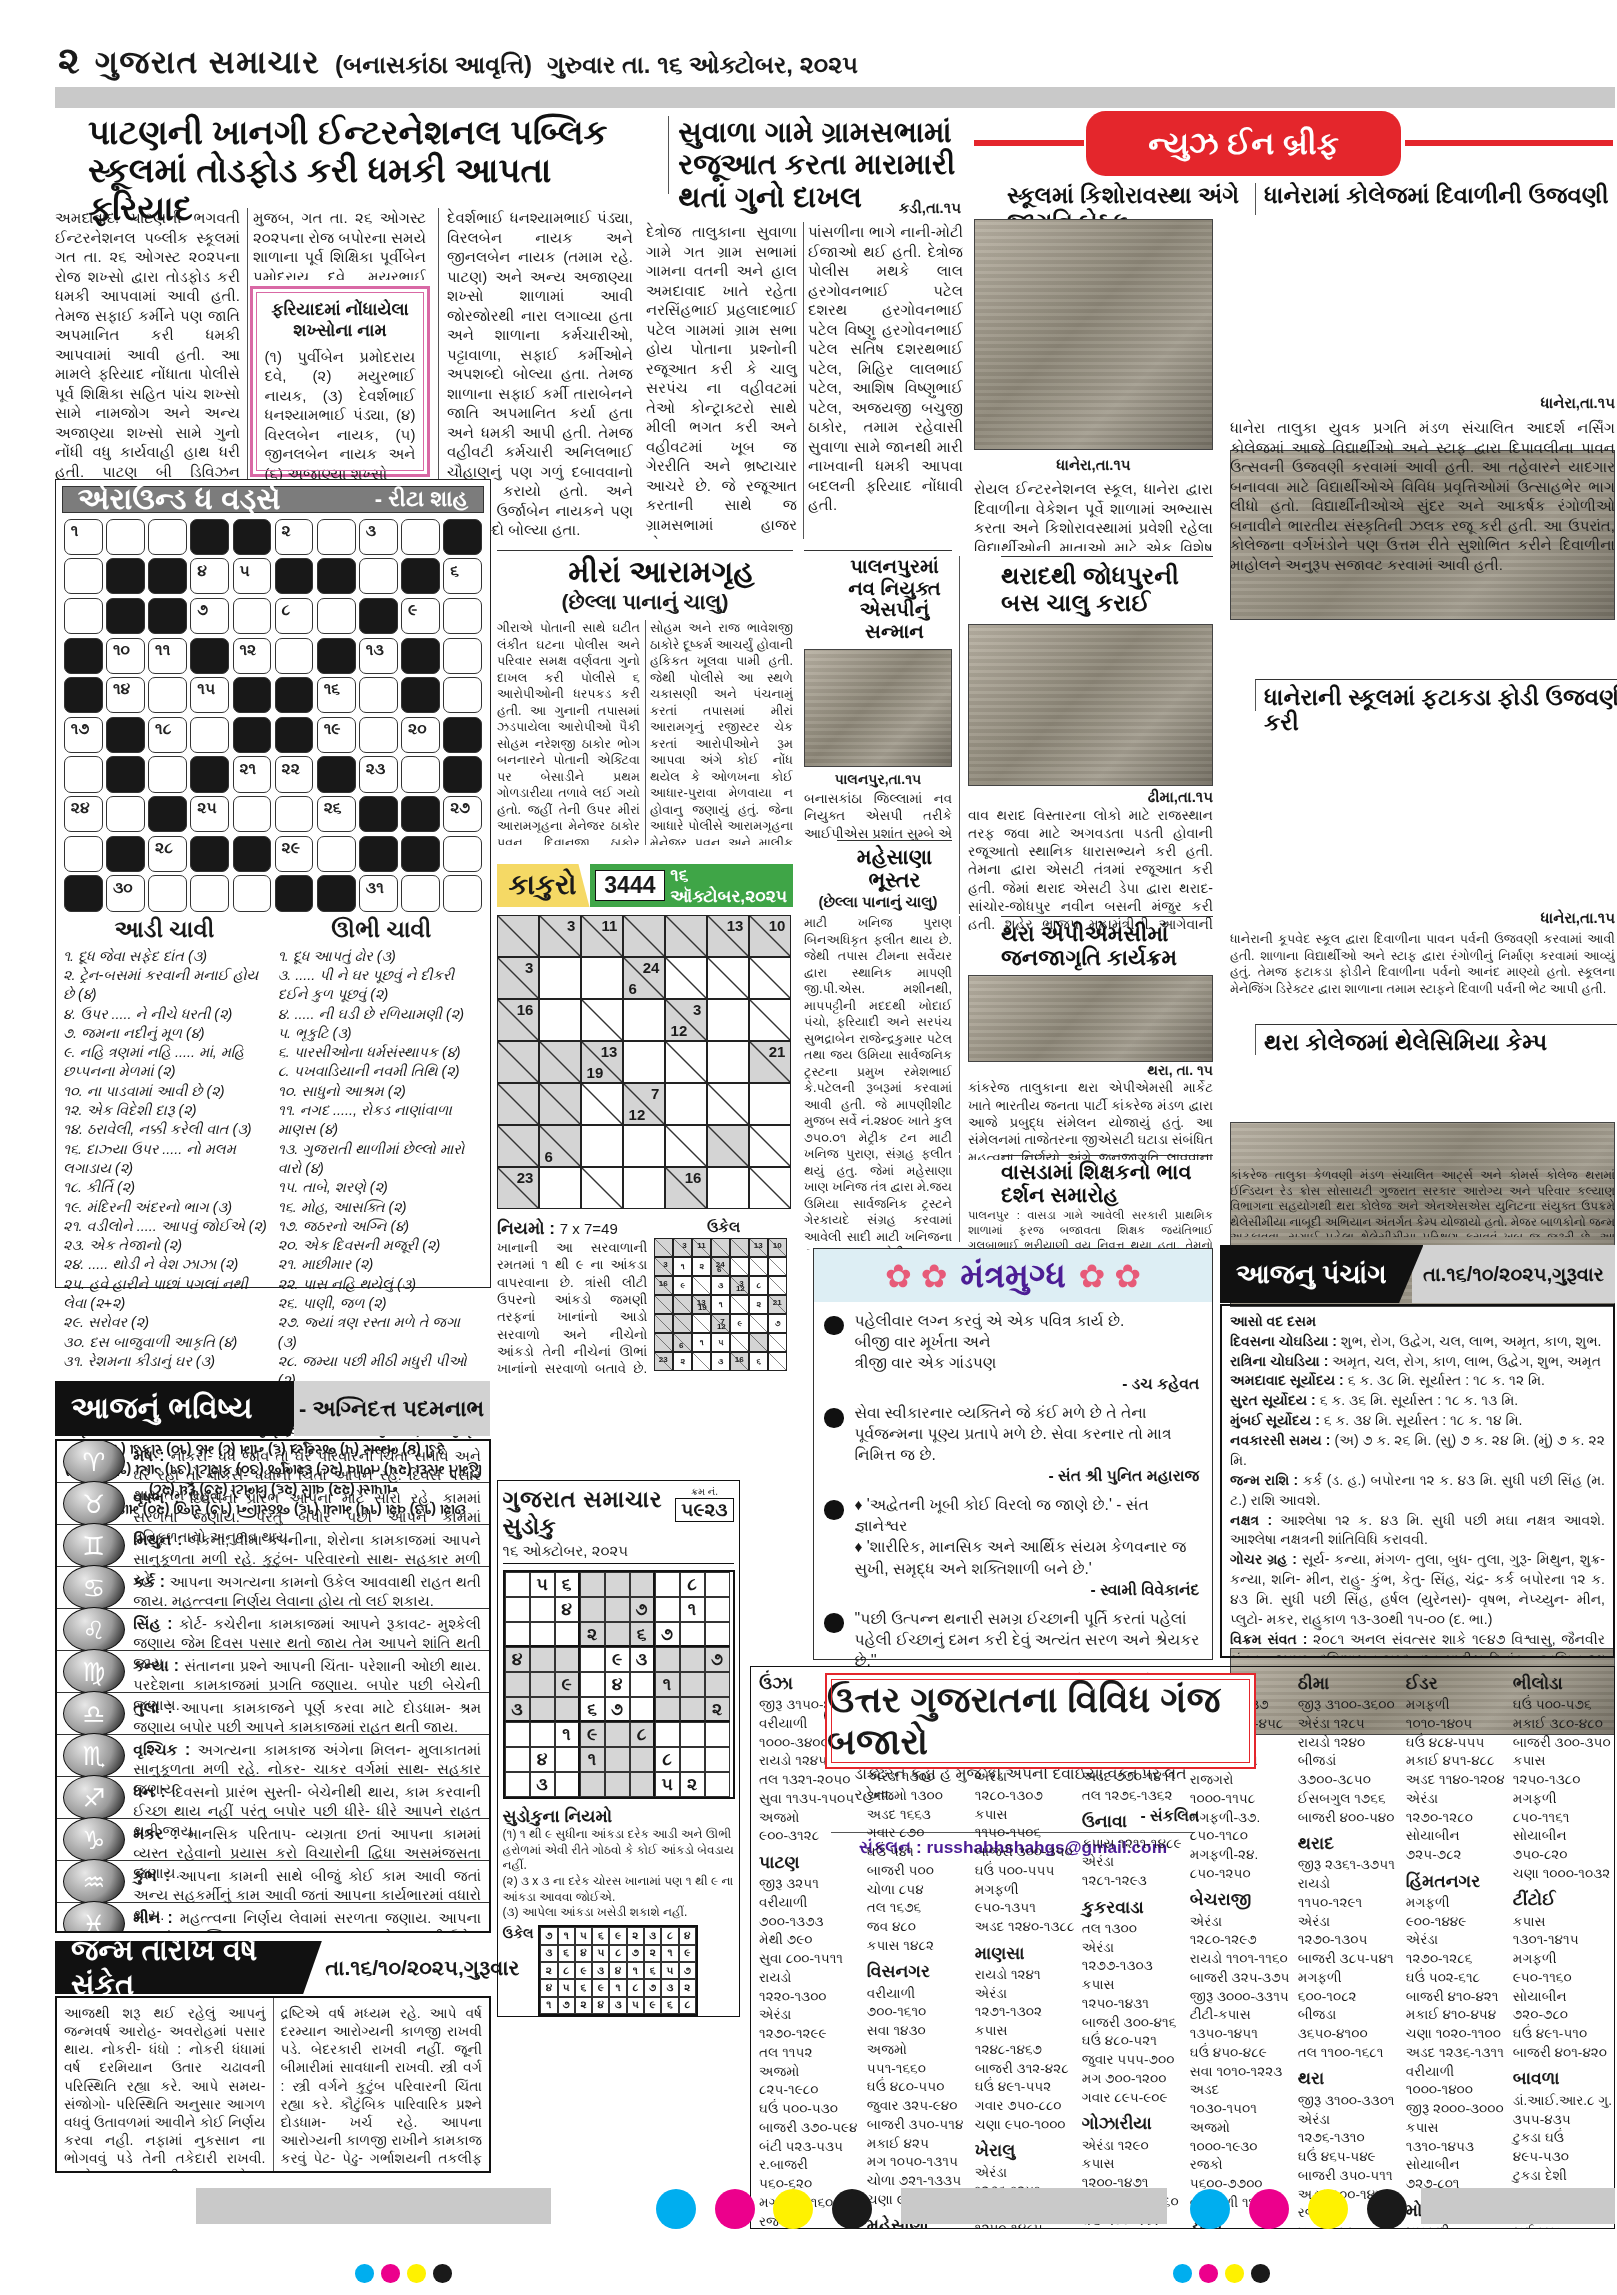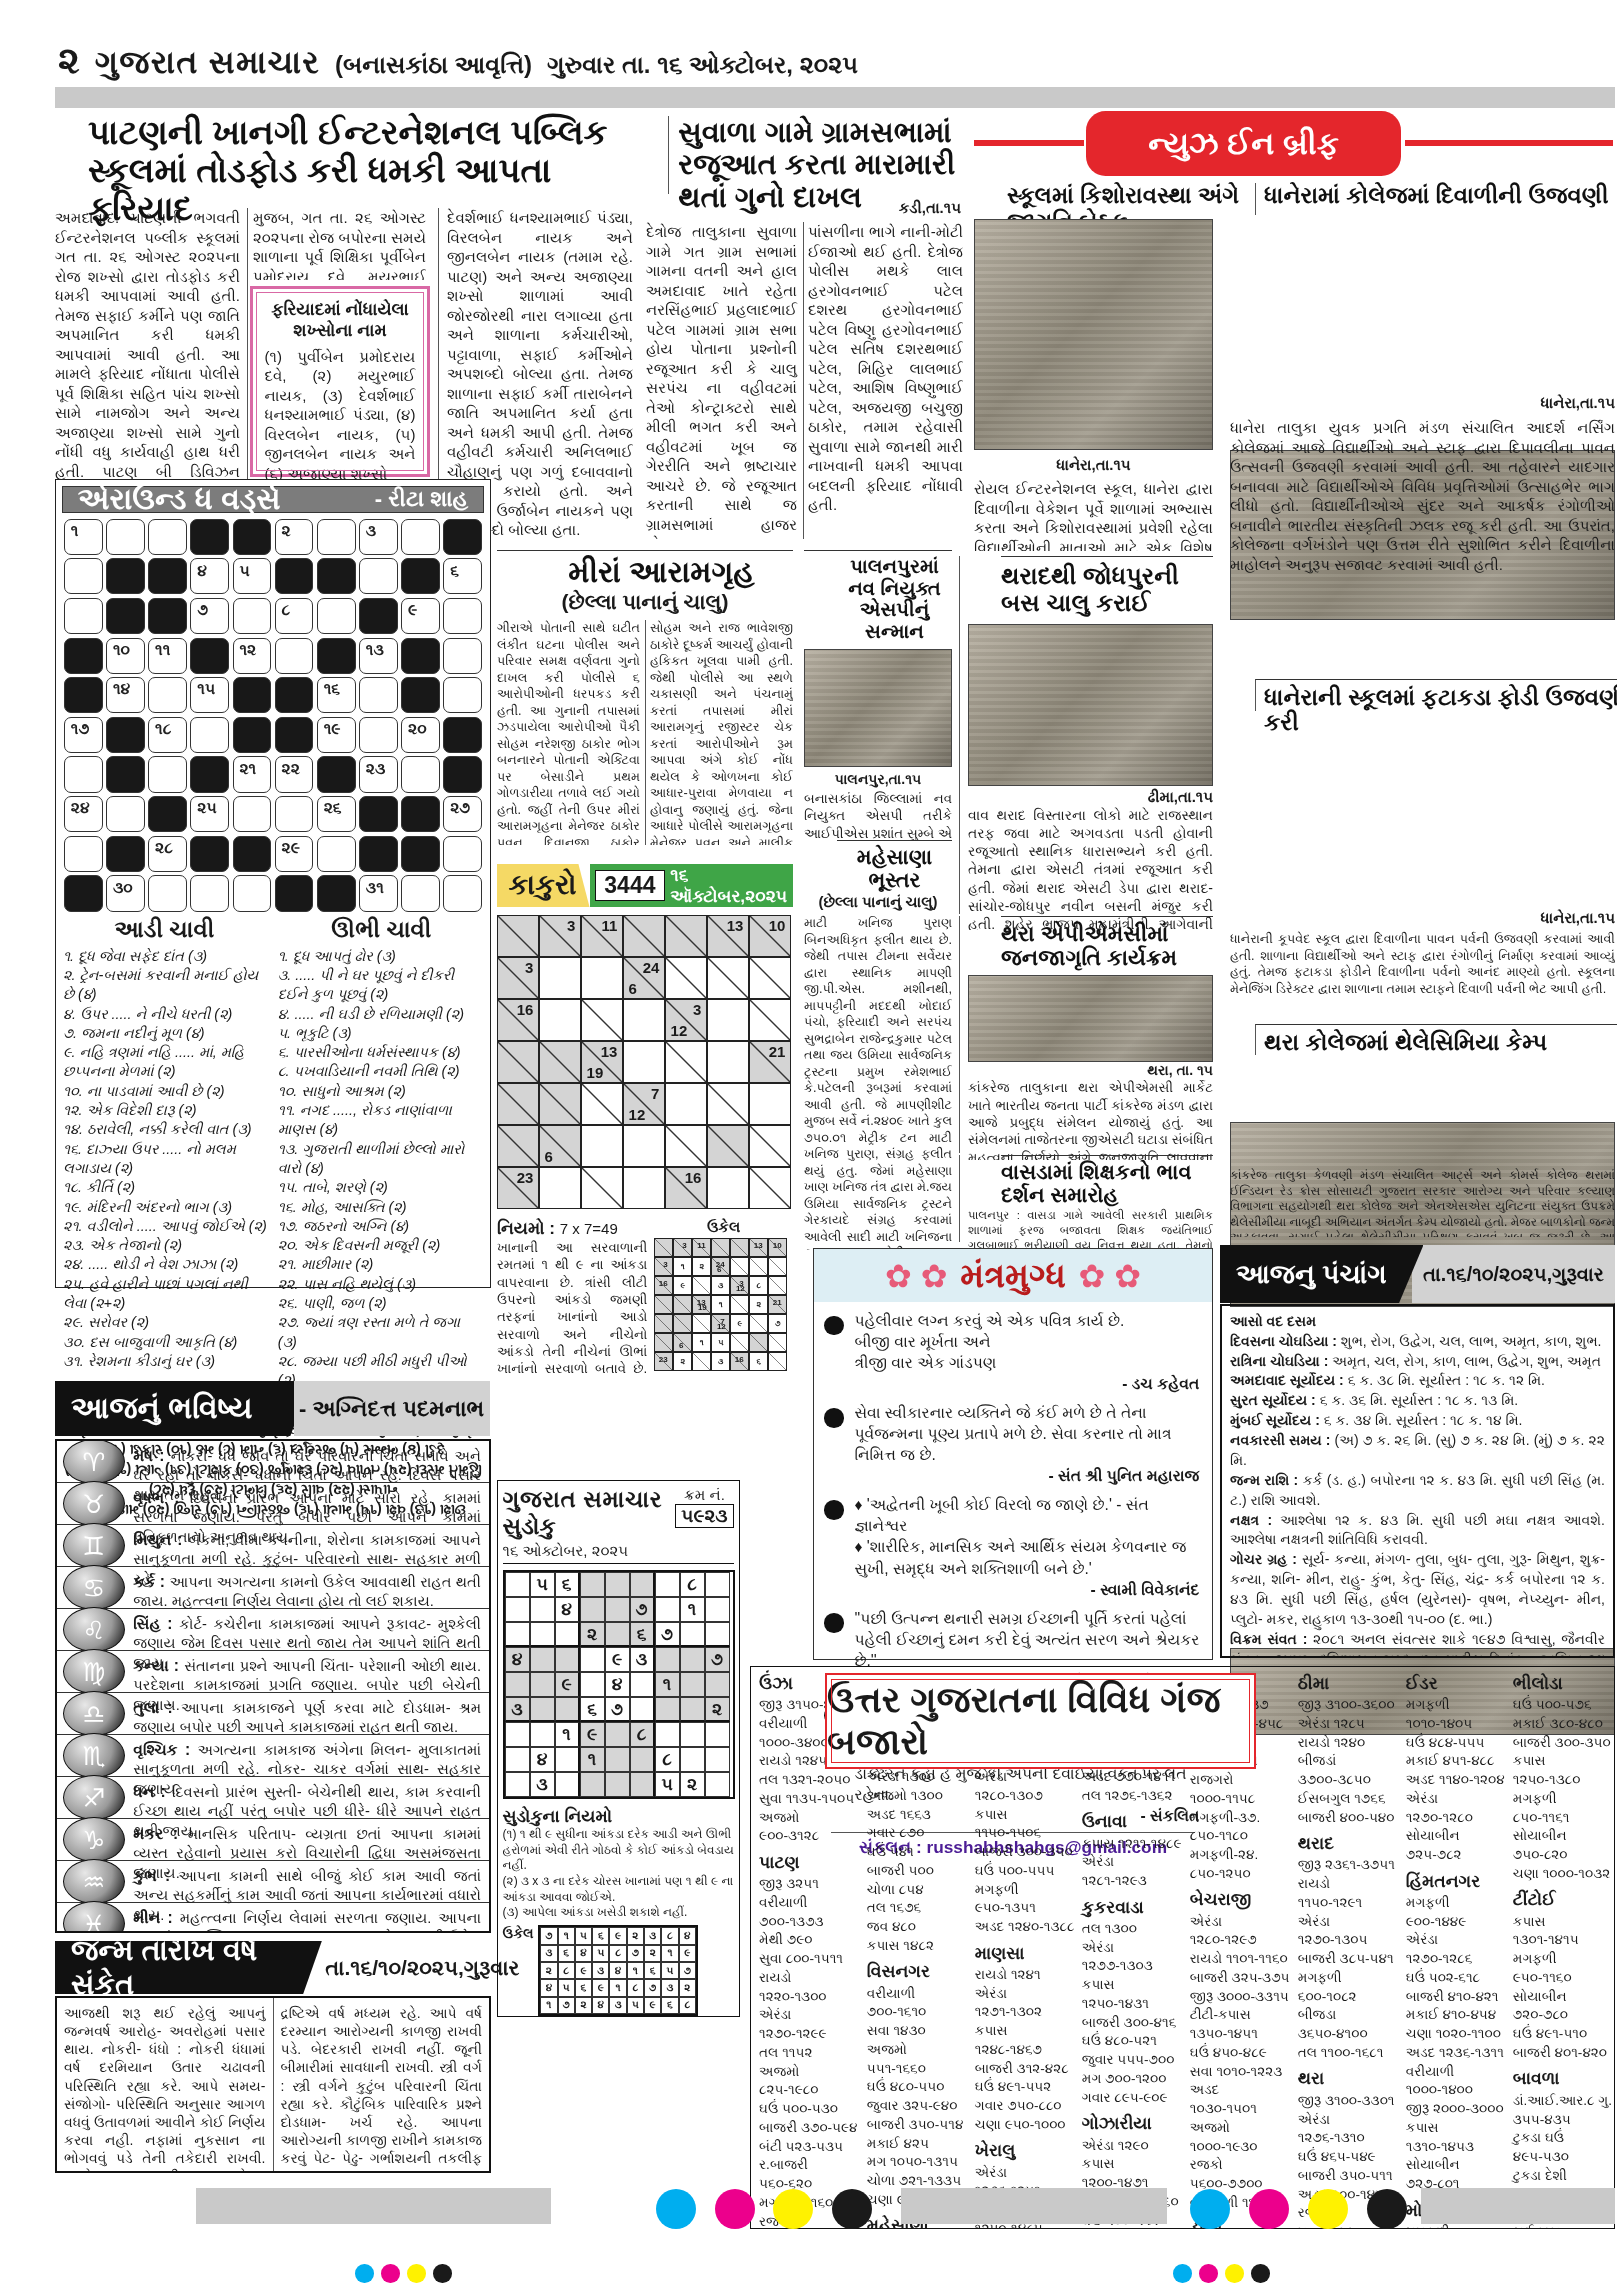--- a/index.html
+++ b/index.html
@@ -885,21 +885,21 @@
   </div>
 
   <div class="abs" style="left:497px;top:1480px;width:243px;height:537px;border:1.7px solid #111;box-sizing:border-box;padding:4.6px;">
     <div style="display:flex;justify-content:center;align-items:flex-start;border-bottom:1.7px solid #111;padding-bottom:3.5px;">
       <div>
         <span style="font-size:23px;font-weight:bold;letter-spacing:0.6px;">ગુજરાત સમાચાર</span>
         <span style="font-size:23px;font-weight:bold;">સુડોકુ</span>
         <div style="font-size:15px;margin-top:2.3px;">૧૬ ઓક્ટોબર, ૨૦૨૫</div>
       </div>
       <div style="text-align:center;">
-        <div style="font-size:15px;">ક્રમ નં.</div>
+        <div style="font-size:10px;">ક્રમ નં.</div>
         <div style="border:1.7px solid #111;font-size:18.5px;font-weight:bold;padding:0 5.8px;">૫૯૨૩</div>
       </div>
     </div>
     <div id="sud-grid" class="sud-grid" style="margin-top:5.8px;grid-template-columns:repeat(9,25px);grid-auto-rows:25px;width:228px;">
         <div class="sud-cell"></div>
         <div class="sud-cell">૫</div>
         <div class="sud-cell sud-b3r">૬</div>
         <div class="sud-cell sud-g"></div>
         <div class="sud-cell sud-g"></div>
         <div class="sud-cell sud-g sud-b3r"></div>
@@ -1065,21 +1065,21 @@
   </div>
 
   <div class="abs" style="left:959px;top:1155px;width:254px;height:87px;border-left:1.2px solid #555;padding-left:8px;box-sizing:border-box;">
     <div class="hl" style="font-size:21px;border-top:1.7px solid #333;padding-top:3.5px;">વાસડામાં શિક્ષકનો ભાવ દર્શન સમારોહ</div>
     <div class="body-txt" style="font-size:11.6px;height:46px;">પાલનપુર : વાસડા ગામે આવેલી સરકારી પ્રાથમિક શાળામાં ફરજ બજાવતા શિક્ષક જયંતિભાઈ ગલબાભાઈ ભરીયાણી વય નિવૃત્ત થયા હતા. તેમનો ગ્રામજનો દ્વારા ભાવ દર્શન સમારોહ યોજવામાં આવ્યો હતો. આ પ્રસંગે ગ્રામજનો, એસએમસીના સભ્યોએ તેમની ફરજ અને કાર્યનિષ્ઠાને ગ્રામજનોએ બિરદાવી તેમને ભેટ સોગાદ આપી તેમનું સન્માન કરવામાં આવ્યું હતું .</div>
   </div>
 
   <div class="abs" style="left:813px;top:1248px;width:400px;height:412px;border:1.7px solid #333;box-sizing:border-box;">
     <div style="background:#ddeef4;height:53px;display:flex;align-items:center;justify-content:center;gap:12.7px;">
       <span class="lotus">✿ ✿</span>
-      <span style="color:#b91c1c;font-size:34px;font-weight:bold;">મંત્રમુગ્ધ</span>
+      <span style="color:#4c1d95;font-size:34px;font-weight:bold;">મંત્રમુગ્ધ</span>
       <span class="lotus">✿ ✿</span>
     </div>
     <div id="mq-list">
         <div class="mq-row">
           <div class="mq-dot"></div>
           <div class="mq-tx">પહેલીવાર લગ્ન કરવું એ એક પવિત્ર કાર્ય છે.
 બીજી વાર મૂર્ખતા અને
 ત્રીજી વાર એક ગાંડપણ<div class="mq-a">- ડચ કહેવત</div></div>
         </div>
         <div class="mq-row">

